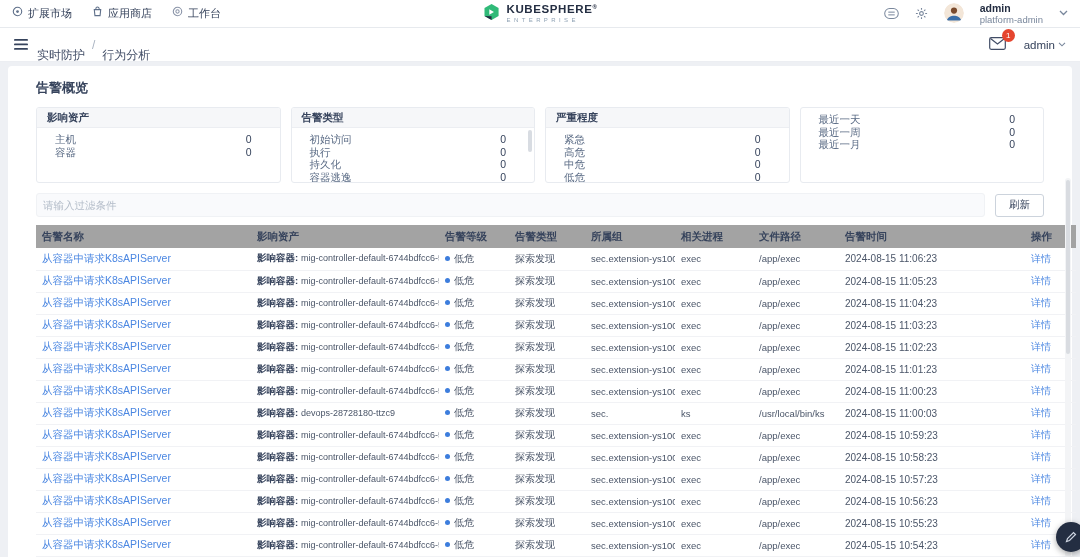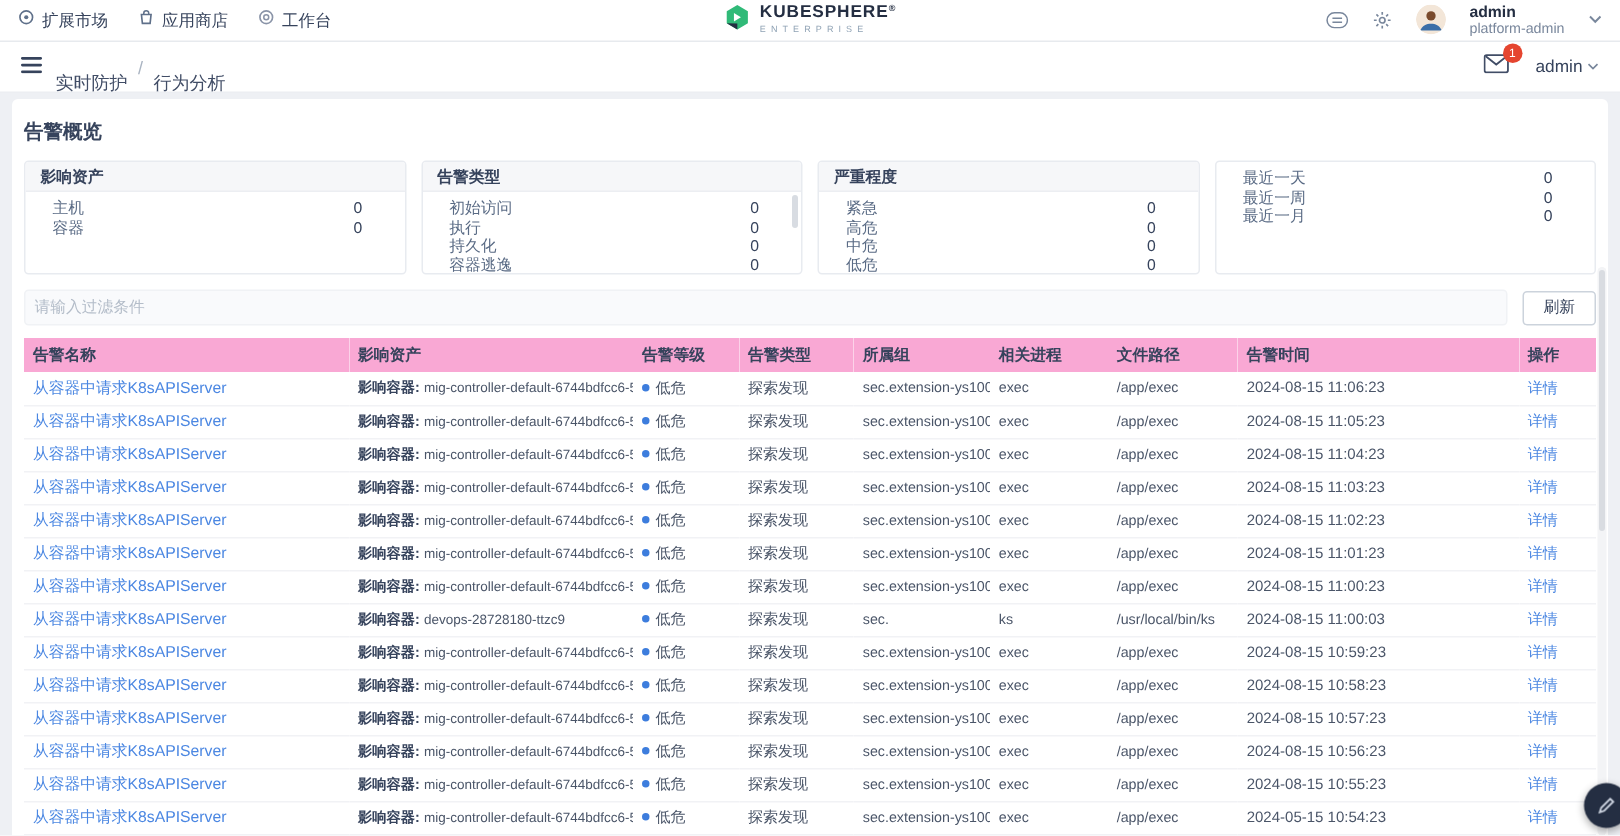--- a/index.html
+++ b/index.html
@@ -40,21 +40,21 @@
   .mail-wrap { position:relative; cursor:pointer; }
   .badge {
     position:absolute; top:-7px; right:-9px; background:#e5452f; color:#fff;
     font-size:8px; min-width:13px; height:13px; border-radius:7px;
     display:flex; align-items:center; justify-content:center; padding:0 3px;
   }
   .sb-user { font-size:11.5px; color:#36435c; display:flex; align-items:center; gap:3px; cursor:pointer; }
   
   .panel {
     position:absolute; left:8px; right:8px; top:66px; bottom:0;
-    background:#fff; border-radius:4px 4px 0 0; padding:0 0;
+    background:#fff; border-radius:4px 4px 0 0; padding:0 20px;
   }
   .ov-title { font-size:13px; color:#36435c; font-weight:bold; margin:13px 8px 10px; }
   .cards { display:flex; gap:10px; margin:0 8px; }
   .card { flex:1; border:1px solid #e8ebf0; border-radius:3px; background:#fff; height:76px; overflow:hidden; }
   .card-hd {
     height:20px; background:#f6f7f9; border-bottom:1px solid #eceef2;
     display:flex; align-items:center; padding:0 10px;
     font-size:10.5px; font-weight:bold; color:#36435c;
   }
   .card-body { padding-top:5px; position:relative; height:54px; overflow:hidden; }
@@ -70,21 +70,21 @@
   }
   .tag { display:inline-flex; align-items:center; gap:5px; background:#dceafd; color:#3568d4; font-size:10.5px; padding:2px 7px; border-radius:2px; white-space:nowrap; }
   .tag-x { cursor:pointer; font-size:11px; line-height:1; }
   .filter-input { flex:1; border:none; outline:none; background:transparent; font-size:10.5px; color:#36435c; }
   .filter-input::placeholder { color:#b4bdc9; }
   .refresh-btn { height:23px; padding:0 13px; background:#fff; border:1px solid #ccd3dc; border-radius:3px; font-size:10.5px; color:#36435c; cursor:pointer; }
   
   .table-wrap { margin:0 8px; }
   table { width:100%; table-layout:fixed; border-collapse:collapse; }
   th,td { text-align:left; padding:0 6px; white-space:nowrap; overflow:hidden; }
-  thead th { background:#f9a8d4; font-size:10.5px; color:#36435c; font-weight:bold; height:23px;margin-left:23px; }
+  thead th { background:#a3a3a3; font-size:10.5px; color:#36435c; font-weight:bold; height:23px;margin-left:23px; }
   tbody td { border-bottom:1px solid #f1f2f5; color:#4a5568; font-size:10px; height:22px; }
   .lnk { color:#4b87e2; cursor:pointer; text-decoration:none; font-size:10.5px; }
   .lnk-sm { font-size:10px; }
   .asset-label { color:#36435c; font-weight:bold; font-size:9.5px; }
   .asset-val { font-size:9px; color:#4a5568; }
   .cell-group,.cell-path,.cell-proc { font-size:9.5px; }
   .dot { display:inline-block; width:5px; height:5px; border-radius:50%; background:#3d7ddd; margin-right:4px; vertical-align:1px; }
   
   .v-scrollbar { position:absolute; right:1px; top:112px; bottom:0; width:6px; background:#f3f4f6; border-radius:3px; cursor:pointer; }
   .v-scrollbar .thumb { position:absolute; top:2px; left:1px; width:4px; height:46%; background:#d9dce1; border-radius:2px; }

